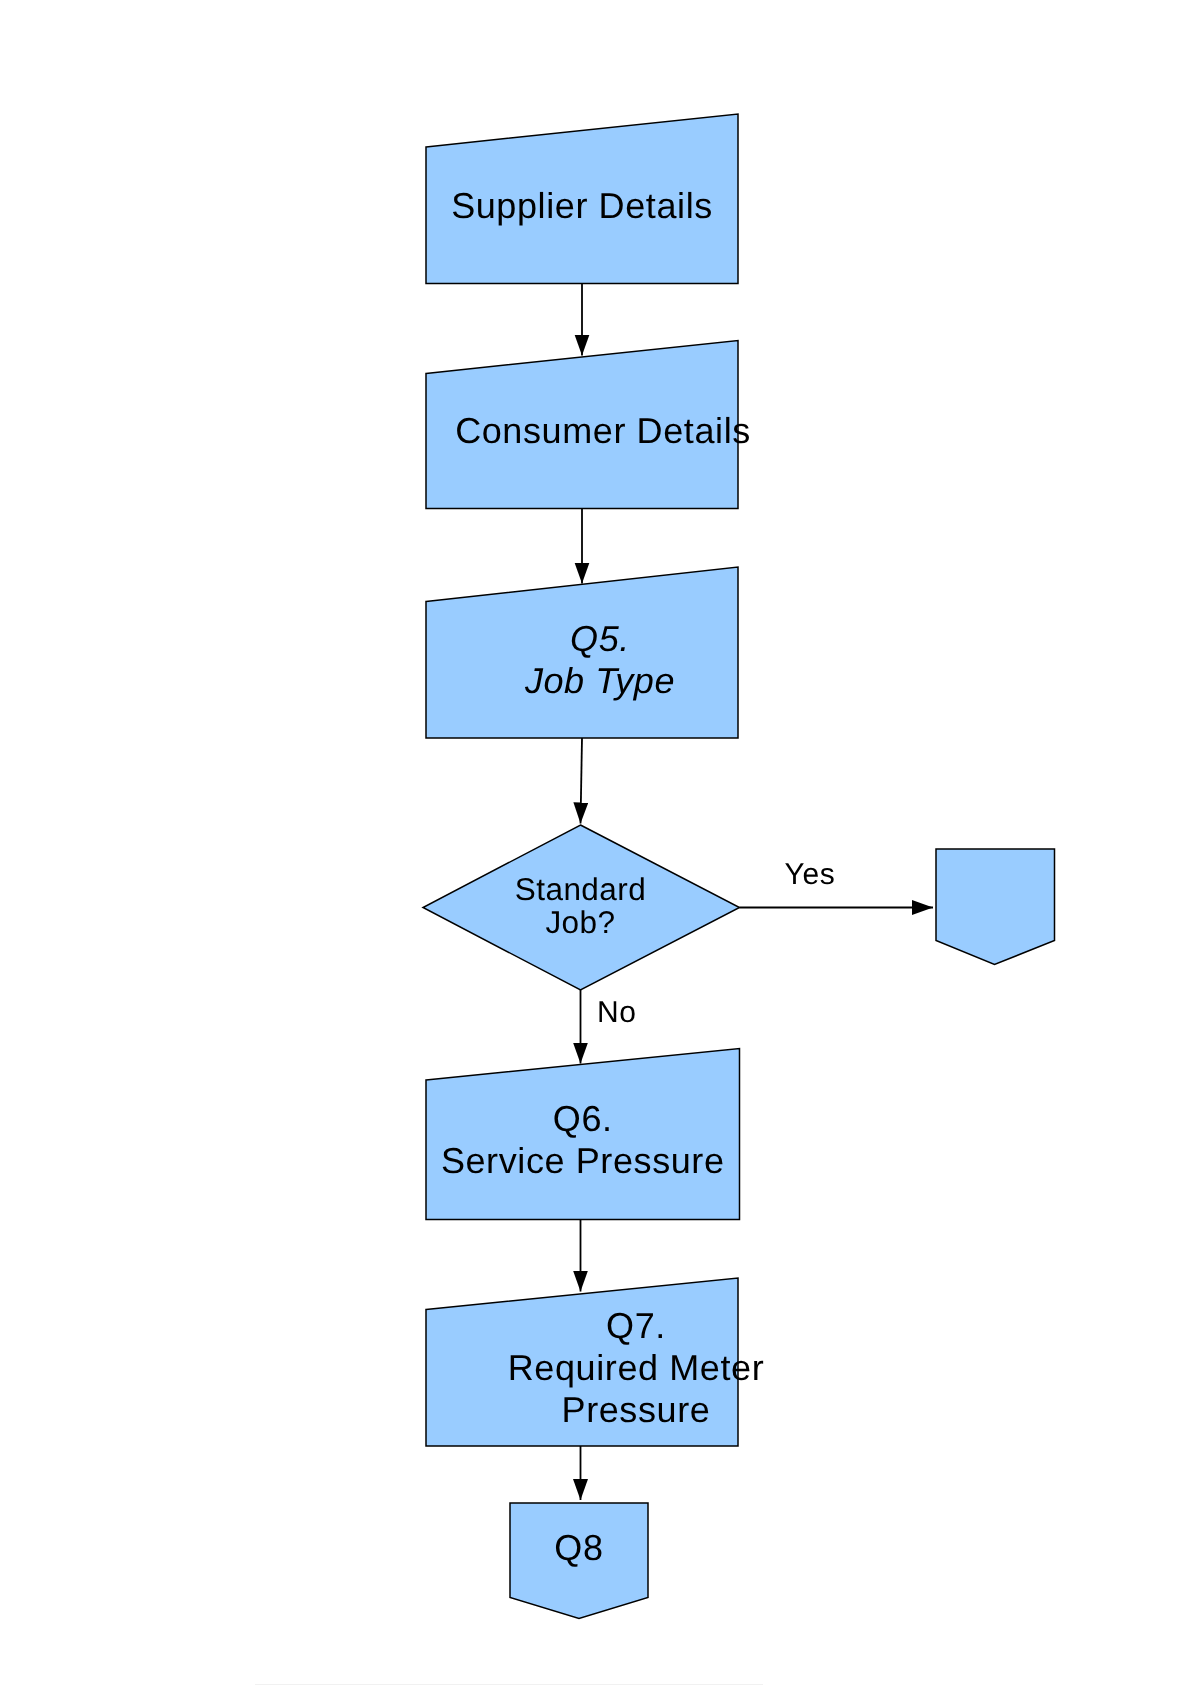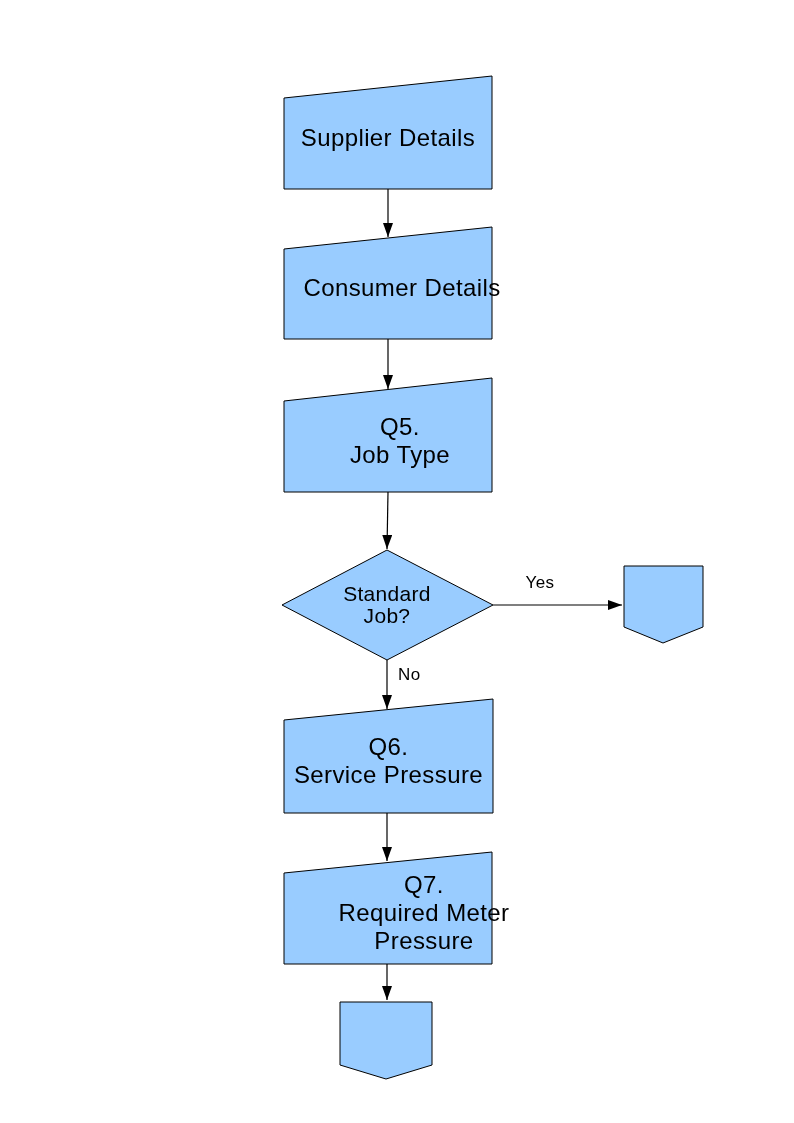--- a/index.html
+++ b/index.html
@@ -42,21 +42,21 @@
     letter-spacing:0.4px;
     color:var(--text);
   }
   .node-label.small{
     font-size:21px;
     line-height:22px;
     letter-spacing:0.3px;
   }
   .edge-label{
     position:absolute;
-    font-size:17px;
+    font-size:20px;
     line-height:24px;
     letter-spacing:0.4px;
     color:var(--text);
   }
   .edge-label.center{text-align:center;}
 </style>
 </head>
 <body>
 
 <div class="page">
@@ -86,32 +86,33 @@
     <line x1="493" y1="605" x2="622" y2="605" marker-end="url(#arrow)"></line>
     <line x1="387" y1="660" x2="387" y2="709" marker-end="url(#arrow)"></line>
     <line x1="387" y1="813" x2="387" y2="861" marker-end="url(#arrow)"></line>
     <line x1="387" y1="964" x2="387" y2="1000" marker-end="url(#arrow)"></line>
   </svg>
 
   <div class="node-label" style="left:284px;top:88px;width:208px;height:100px;">Supplier Details</div>
 
   <div class="node-label" style="left:284px;top:238px;width:208px;height:100px;padding-left:14px;">Consumer Details</div>
 
-  <div class="node-label" style="left:284px;top:390px;width:232px;height:101px;">Q5.
+  <div class="node-label" style="left:284px;top:390px;width:232px;height:101px;font-style:italic;">Q5.
 Job Type</div>
 
   <div class="node-label small" style="left:297px;top:562px;width:180px;height:86px;">Standard
 Job?</div>
 
 
   <div class="node-label" style="left:284px;top:710px;width:209px;height:102px;">Q6.
 Service Pressure</div>
 
   <div class="node-label" style="left:284px;top:862px;width:208px;height:101px;padding-left:36px;">Q7.
 Required Meter
 Pressure</div>
 
+  <div class="node-label" style="left:340px;top:1002px;width:92px;height:62px;">Q8</div>
 
   <div class="edge-label center" style="left:505px;top:571px;width:70px;">Yes</div>
 
   <div class="edge-label" style="left:398px;top:663px;width:60px;">No</div>
 
 </div>
 
 </body></html>

